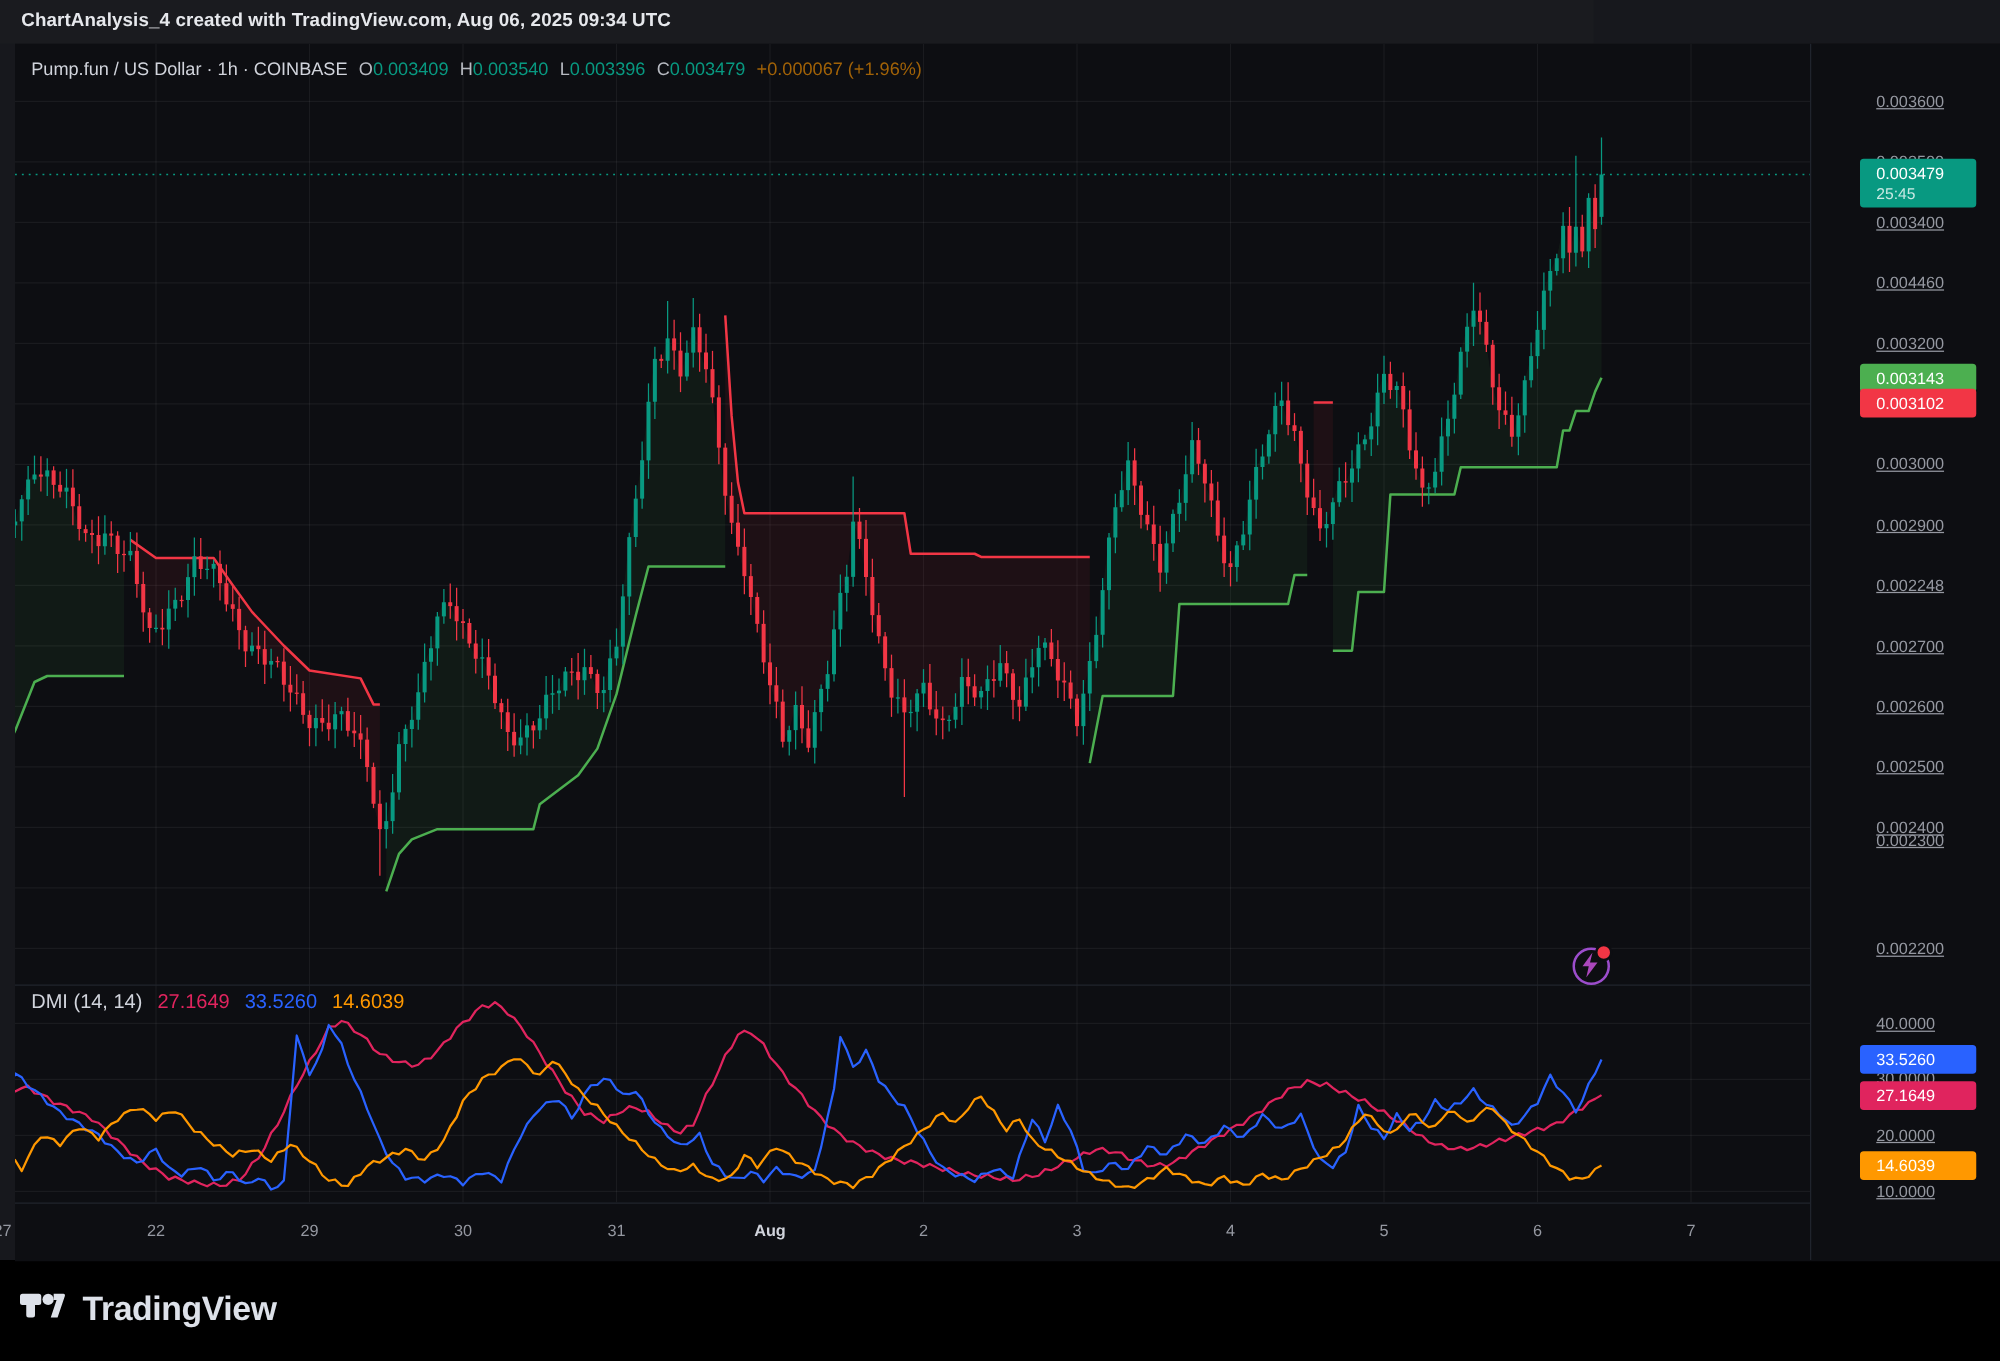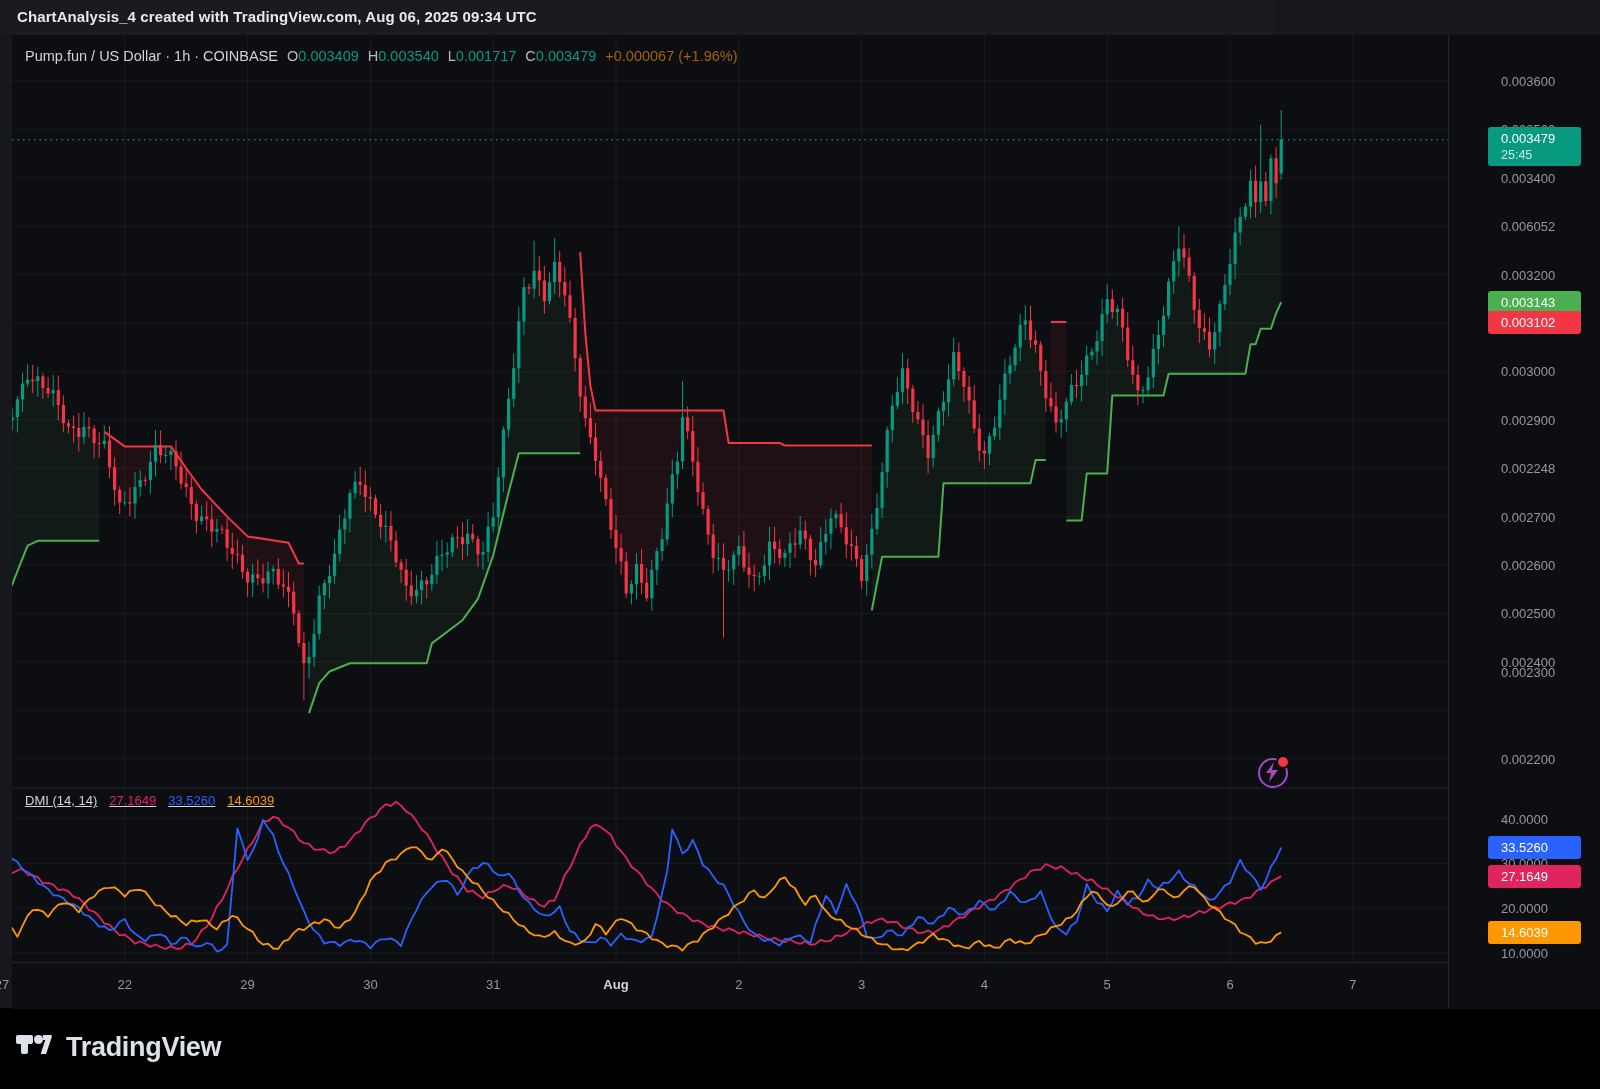--- a/index.html
+++ b/index.html
@@ -10,24 +10,24 @@
   #chart-svg{position:absolute;left:0;top:0;}
   .legend{position:absolute;left:13px;top:10px;z-index:5;font-size:14.5px;color:#d1d4dc;line-height:22px;}
   .legend .lrow{white-space:nowrap;}
   .legend .okey{color:#b7bac1;margin-left:9px;}
   .legend .okey:first-of-type{margin-left:14px;}
   .legend .oval{color:#089981;}
   .legend .chg{color:#a16207;margin-left:9px;}
   .legend .stname{color:#d1d4dc;}
   .legend .stval{color:#4caf50;margin-left:12px;}
   .legend .sticon{color:#787b86;margin-left:10px;}
-  .dmi-legend{position:absolute;left:13px;top:758px;z-index:5;font-size:13px;color:#d1d4dc;white-space:nowrap;text-decoration:underline;}
+  .dmi-legend{position:absolute;left:13px;top:758px;z-index:5;font-size:16px;color:#d1d4dc;white-space:nowrap;}
   .dmi-legend .v{margin-left:12px;}
   .gutter{position:absolute;left:1436px;top:0;width:152px;height:973px;border-left:1px solid #20242d;background:#0d0e12;z-index:4;}
-  .axlabel{position:absolute;left:52px;font-size:13px;color:#9598a1;transform:translateY(-50%);white-space:nowrap;}
+  .axlabel{position:absolute;left:52px;font-size:13px;color:#9598a1;transform:translateY(-50%);white-space:nowrap;text-decoration:underline;}
   .badge{position:absolute;left:39px;width:93px;border-radius:3px;color:#fff;font-size:13px;line-height:23px;padding-left:13px;box-sizing:border-box;}
   .badge .sub{display:block;line-height:16px;margin-top:-3px;padding-bottom:3px;color:rgba(255,255,255,.78);font-size:12.5px;}
   .timeaxis{position:absolute;left:0;top:927px;width:1588px;height:46px;border-top:1px solid #20242d;background:#0d0e12;z-index:3;}
   .tlabel{position:absolute;top:14px;transform:translateX(-50%);font-size:13px;color:#9598a1;}
   .tlabel.bold{color:#d1d4dc;font-weight:700;}
   .flash{position:absolute;left:1246px;top:723px;width:30px;height:30px;z-index:5;cursor:pointer;}
   .flash .ring{position:absolute;left:0;top:0;width:26px;height:26px;border:2px solid #9c4dcc;border-radius:50%;}
   .flash svg{position:absolute;left:6px;top:4px;}
   .flash .dot{position:absolute;right:-2px;top:-3px;width:10px;height:10px;border-radius:50%;background:#f23645;border:2px solid #0d0e12;}
   .footer{position:absolute;left:0;top:1008px;width:1600px;height:81px;background:#000000;}
@@ -595,41 +595,41 @@
         <rect x="1267.6" y="104.6" width="3.2" height="33.9" fill="#089981"></rect>
         <line x1="0" y1="104.6" x2="1436" y2="104.6" stroke="#089981" stroke-width="1.3" stroke-dasharray="1.5,4"></line>
         <line x1="0" y1="753" x2="1436" y2="753" stroke="#20242d" stroke-width="1"></line>
         <polyline points="-10.0,837.4 -4.9,835.1 0.2,838.1 5.4,835.5 10.5,833.5 15.6,839.8 20.7,840.3 25.8,842.1 30.9,848.3 36.1,847.9 41.2,849.5 46.3,855.0 51.4,854.4 56.5,856.4 61.6,861.8 66.8,863.2 71.9,867.8 77.0,875.2 82.1,876.5 87.2,881.4 92.3,888.6 97.5,889.7 102.6,895.1 107.7,900.3 112.8,899.7 117.9,903.7 123.0,908.7 128.2,906.3 133.3,908.9 138.4,911.9 143.5,909.5 148.6,912.0 153.7,914.0 158.9,911.1 164.0,913.8 169.1,913.5 174.2,908.6 179.3,909.6 184.4,904.4 189.6,895.1 194.7,891.9 199.8,883.4 204.9,871.2 210.0,865.2 215.1,854.8 220.3,841.3 225.4,834.0 230.5,824.7 235.6,813.0 240.7,807.3 245.8,797.7 251.0,786.1 256.1,786.2 261.2,781.8 266.3,783.2 271.4,790.4 276.5,792.8 281.7,796.0 286.8,804.7 291.9,808.2 297.0,808.8 302.1,814.5 307.2,814.7 312.4,814.1 317.5,818.4 322.6,816.8 327.7,812.0 332.8,811.7 337.9,805.4 343.1,798.8 348.2,796.1 353.3,787.2 358.4,782.5 363.5,781.1 368.6,773.6 373.8,769.2 378.9,771.0 384.0,766.7 389.1,770.6 394.2,776.6 399.3,779.2 404.5,786.1 409.6,794.5 414.7,798.5 419.8,807.2 424.9,816.8 430.0,820.8 435.2,829.8 440.3,839.1 445.4,841.6 450.5,849.4 455.6,856.9 460.7,855.7 465.9,860.1 471.0,863.5 476.1,857.1 481.2,856.6 486.3,854.4 491.4,849.9 496.6,851.6 501.7,854.2 506.8,853.3 511.9,860.0 517.0,863.8 522.1,864.5 527.3,869.9 532.4,871.8 537.5,865.6 542.6,865.5 547.7,853.7 552.8,839.9 558.0,832.8 563.1,821.3 568.2,808.6 573.3,803.1 578.4,792.7 583.5,789.6 588.7,792.0 593.8,795.9 598.9,799.8 604.0,810.8 609.1,816.2 614.2,822.4 619.4,831.8 624.5,835.4 629.6,840.4 634.7,849.8 639.8,853.1 644.9,858.5 650.1,866.2 655.2,867.9 660.3,872.1 665.4,878.2 670.5,878.1 675.6,881.3 680.8,886.4 685.9,885.4 691.0,888.2 696.1,892.3 701.2,890.5 706.3,892.9 711.5,896.0 716.6,893.3 721.7,895.3 726.8,898.6 731.9,896.2 737.0,898.9 742.2,901.8 747.3,899.4 752.4,902.5 757.5,905.1 762.6,902.7 767.7,905.5 772.9,907.2 778.0,904.3 783.1,907.4 788.2,908.9 793.3,906.3 798.4,909.8 803.6,909.1 808.7,904.8 813.8,906.6 818.9,905.6 824.0,900.3 829.1,901.2 834.3,898.6 839.4,893.6 844.5,894.7 849.6,891.7 854.7,886.9 859.8,888.1 865.0,884.8 870.1,883.3 875.2,887.5 880.3,886.8 885.4,887.1 890.5,892.8 895.7,893.3 900.8,893.2 905.9,898.2 911.0,897.6 916.1,895.5 921.2,898.3 926.4,895.1 931.5,891.2 936.6,891.6 941.7,886.0 946.8,882.4 951.9,882.7 957.1,876.8 962.2,873.6 967.3,873.7 972.4,867.7 977.5,864.8 982.6,864.8 987.8,858.5 992.9,855.3 998.0,854.3 1003.1,847.2 1008.2,844.3 1013.3,843.0 1018.5,835.8 1023.6,834.8 1028.7,834.7 1033.8,829.0 1038.9,831.3 1044.0,833.9 1049.2,831.1 1054.3,835.3 1059.4,839.0 1064.5,837.7 1069.6,842.2 1074.7,845.6 1079.9,844.4 1085.0,849.9 1090.1,853.6 1095.2,853.3 1100.3,859.0 1105.4,862.4 1110.6,862.2 1115.7,868.9 1120.8,872.7 1125.9,873.4 1131.0,878.8 1136.1,880.7 1141.3,880.2 1146.4,884.2 1151.5,884.2 1156.6,882.5 1161.7,885.1 1166.8,883.3 1172.0,880.3 1177.1,882.3 1182.2,879.3 1187.3,875.9 1192.4,877.9 1197.5,874.6 1202.7,871.5 1207.8,873.5 1212.9,869.9 1218.0,867.2 1223.1,869.1 1228.2,865.3 1233.4,862.8 1238.5,862.9 1243.6,856.8 1248.7,852.9 1253.8,852.8 1258.9,846.6 1264.1,844.1 1269.2,841.1" fill="none" stroke="#e0245e" stroke-width="1.8" stroke-linejoin="round"></polyline>
         <polyline points="-10.0,844.6 -4.9,836.9 0.2,823.8 5.4,826.8 10.5,834.8 15.6,837.0 20.7,840.4 25.8,848.3 30.9,850.2 36.1,853.9 41.2,860.3 46.3,860.5 51.4,863.1 56.5,869.2 61.6,869.2 66.8,872.2 71.9,879.7 77.0,881.0 82.1,885.9 87.2,891.6 92.3,891.3 97.5,895.0 102.6,893.8 107.7,886.7 112.8,884.0 117.9,894.1 123.0,898.5 128.2,902.2 133.3,906.3 138.4,900.6 143.5,900.1 148.6,899.5 153.7,901.6 158.9,909.3 164.0,908.4 169.1,902.6 174.2,902.8 179.3,909.3 184.4,911.5 189.6,910.8 194.7,908.0 199.8,909.3 204.9,916.6 210.0,914.6 215.1,909.3 220.3,851.9 225.4,793.4 230.5,808.5 235.6,825.2 240.7,815.6 245.8,804.0 251.0,785.0 256.1,793.0 261.2,799.6 266.3,816.5 271.4,828.7 276.5,837.8 281.7,852.5 286.8,864.3 291.9,875.9 297.0,888.4 302.1,895.4 307.2,899.6 312.4,908.7 317.5,907.2 322.6,906.8 327.7,911.0 332.8,907.0 337.9,904.7 343.1,906.6 348.2,906.0 353.3,907.9 358.4,913.3 363.5,907.3 368.6,904.3 373.8,904.3 378.9,903.4 384.0,906.0 389.1,911.0 394.2,895.8 399.3,884.6 404.5,875.1 409.6,864.2 414.7,857.9 419.8,852.7 424.9,846.9 430.0,846.2 435.2,845.9 440.3,850.2 445.4,859.8 450.5,852.5 455.6,840.0 460.7,833.2 465.9,832.9 471.0,828.0 476.1,828.9 481.2,836.5 486.3,839.9 491.4,840.3 496.6,838.6 501.7,844.3 506.8,856.2 511.9,863.1 517.0,866.7 522.1,874.3 527.3,878.5 532.4,880.2 537.5,880.4 542.6,876.9 547.7,871.2 552.8,885.8 558.0,896.1 563.1,898.2 568.2,906.1 573.3,907.0 578.4,907.2 583.5,907.4 588.7,902.4 593.8,904.0 598.9,910.8 604.0,904.4 609.1,898.5 614.2,904.2 619.4,904.2 624.5,905.3 629.6,907.3 634.7,903.2 639.8,901.0 644.9,882.7 650.1,858.2 655.2,836.2 660.3,794.6 665.4,805.0 670.5,818.5 675.6,814.7 680.8,804.8 685.9,816.4 691.0,830.4 696.1,833.8 701.2,841.3 706.3,848.3 711.5,849.3 716.6,859.4 721.7,870.6 726.8,876.0 731.9,886.5 737.0,895.1 742.2,898.3 747.3,902.4 752.4,906.2 757.5,904.2 762.6,907.8 767.7,910.6 772.9,904.1 778.0,903.6 783.1,901.5 788.2,900.3 793.3,905.3 798.4,908.0 803.6,889.1 808.7,876.3 813.8,860.8 818.9,866.7 824.0,878.8 829.1,865.1 834.3,848.8 839.4,861.0 844.5,869.4 849.6,882.4 854.7,901.5 859.8,902.8 865.0,902.7 870.1,901.7 875.2,895.8 880.3,895.3 885.4,900.3 890.5,900.1 895.7,892.4 900.8,889.9 905.9,882.0 911.0,882.8 916.1,888.5 921.2,888.5 926.4,882.2 931.5,880.4 936.6,872.6 941.7,874.1 946.8,879.7 951.9,879.1 957.1,874.3 962.2,873.0 967.3,865.5 972.4,868.5 977.5,874.5 982.6,874.3 987.8,868.7 992.9,865.5 998.0,856.2 1003.1,860.7 1008.2,866.9 1013.3,867.2 1018.5,864.6 1023.6,863.1 1028.7,855.9 1033.8,869.3 1038.9,883.2 1044.0,891.6 1049.2,895.7 1054.3,899.5 1059.4,890.4 1064.5,886.9 1069.6,870.2 1074.7,848.9 1079.9,859.2 1085.0,867.9 1090.1,869.0 1095.2,876.2 1100.3,867.7 1105.4,855.5 1110.6,864.0 1115.7,869.8 1120.8,863.3 1125.9,863.1 1131.0,855.0 1136.1,844.3 1141.3,851.0 1146.4,853.7 1151.5,847.7 1156.6,847.8 1161.7,842.3 1166.8,835.5 1172.0,844.5 1177.1,848.8 1182.2,850.1 1187.3,857.0 1192.4,860.9 1197.5,864.8 1202.7,863.8 1207.8,857.3 1212.9,850.3 1218.0,848.2 1223.1,835.8 1228.2,824.7 1233.4,834.8 1238.5,839.0 1243.6,845.0 1248.7,855.0 1253.8,845.5 1258.9,831.8 1264.1,823.9 1269.2,812.6" fill="none" stroke="#2962ff" stroke-width="1.8" stroke-linejoin="round"></polyline>
         <polyline points="-10.0,886.2 -4.9,889.5 0.2,893.2 5.4,901.9 10.5,890.8 15.6,880.6 20.7,875.1 25.8,874.9 30.9,876.3 36.1,881.9 41.2,874.7 46.3,869.7 51.4,868.5 56.5,868.5 61.6,871.4 66.8,877.5 71.9,869.1 77.0,864.1 82.1,861.8 87.2,855.5 92.3,853.1 97.5,852.8 102.6,852.3 107.7,856.3 112.8,861.7 117.9,855.9 123.0,855.1 128.2,854.9 133.3,856.6 138.4,863.5 143.5,870.4 148.6,870.6 153.7,876.4 158.9,881.5 164.0,881.0 169.1,886.3 174.2,890.3 179.3,885.4 184.4,886.5 189.6,885.7 194.7,885.4 199.8,891.2 204.9,894.5 210.0,886.9 215.1,885.4 220.3,880.9 225.4,882.4 230.5,890.1 235.6,894.1 240.7,896.6 245.8,905.2 251.0,909.6 256.1,908.6 261.2,913.5 266.3,913.8 271.4,906.4 276.5,904.7 281.7,897.9 286.8,893.8 291.9,895.1 297.0,891.0 302.1,887.2 307.2,888.5 312.4,884.1 317.5,885.9 322.6,892.3 327.7,892.8 332.8,886.8 337.9,884.9 343.1,876.9 348.2,866.0 353.3,858.8 358.4,845.4 363.5,839.3 368.6,836.4 373.8,827.3 378.9,824.6 384.0,824.4 389.1,818.2 394.2,814.3 399.3,812.4 404.5,812.4 409.6,816.8 414.7,823.6 419.8,824.6 424.9,819.2 430.0,814.5 435.2,816.6 440.3,823.9 445.4,832.3 450.5,835.5 455.6,842.1 460.7,847.9 465.9,848.9 471.0,856.5 476.1,862.7 481.2,864.5 486.3,871.6 491.4,876.7 496.6,877.9 501.7,885.2 506.8,890.0 511.9,891.3 517.0,897.4 522.1,900.3 527.3,900.3 532.4,902.0 537.5,900.1 542.6,895.9 547.7,902.9 552.8,905.8 558.0,907.1 563.1,909.8 568.2,907.9 573.3,904.9 578.4,899.5 583.5,889.0 588.7,891.6 593.8,899.6 598.9,892.5 604.0,885.7 609.1,884.0 614.2,885.6 619.4,888.1 624.5,895.3 629.6,895.8 634.7,898.0 639.8,904.3 644.9,904.9 650.1,907.8 655.2,912.2 660.3,910.3 665.4,911.4 670.5,915.5 675.6,909.4 680.8,906.7 685.9,906.6 691.0,898.8 696.1,895.0 701.2,893.1 706.3,885.2 711.5,881.8 716.6,879.6 721.7,871.6 726.8,868.5 731.9,866.0 737.0,858.0 742.2,855.3 747.3,861.5 752.4,862.4 757.5,857.8 762.6,852.4 767.7,844.4 772.9,842.3 778.0,850.0 783.1,853.3 788.2,862.7 793.3,870.0 798.4,862.2 803.6,860.6 808.7,869.8 813.8,875.7 818.9,881.7 824.0,884.6 829.1,884.6 834.3,890.8 839.4,893.3 844.5,893.6 849.6,900.0 854.7,902.1 859.8,902.6 865.0,908.3 870.1,909.3 875.2,909.4 880.3,914.4 885.4,914.3 890.5,914.0 895.7,915.3 900.8,911.1 905.9,907.4 911.0,907.9 916.1,902.7 921.2,898.6 926.4,904.3 931.5,904.0 936.6,905.5 941.7,911.0 946.8,910.5 951.9,912.3 957.1,913.3 962.2,908.1 967.3,905.8 972.4,911.1 977.5,910.1 982.6,912.7 987.8,912.5 992.9,906.2 998.0,904.0 1003.1,908.0 1008.2,906.1 1013.3,908.6 1018.5,907.9 1023.6,901.5 1028.7,899.9 1033.8,898.9 1038.9,892.4 1044.0,891.2 1049.2,889.8 1054.3,883.3 1059.4,882.4 1064.5,877.0 1069.6,866.8 1074.7,862.5 1079.9,856.7 1085.0,857.8 1090.1,864.9 1095.2,870.0 1100.3,871.2 1105.4,868.5 1110.6,863.1 1115.7,856.6 1120.8,856.3 1125.9,862.9 1131.0,866.7 1136.1,865.5 1141.3,860.5 1146.4,854.4 1151.5,854.4 1156.6,859.1 1161.7,862.3 1166.8,861.3 1172.0,855.6 1177.1,851.2 1182.2,852.5 1187.3,857.6 1192.4,862.5 1197.5,870.5 1202.7,873.1 1207.8,876.1 1212.9,884.0 1218.0,886.3 1223.1,889.6 1228.2,897.5 1233.4,899.5 1238.5,902.1 1243.6,908.8 1248.7,907.1 1253.8,907.9 1258.9,906.6 1264.1,900.1 1269.2,897.4" fill="none" stroke="#ff9800" stroke-width="1.8" stroke-linejoin="round"></polyline>
       </svg>
 
     <div class="legend">
       <div class="lrow">
-        <span>Pump.fun / US Dollar · 1h · COINBASE</span><span class="okey">O</span><span class="oval">0.003409</span><span class="okey">H</span><span class="oval">0.003540</span><span class="okey">L</span><span class="oval">0.001717</span><span class="okey">C</span><span class="oval">0.003479</span><span class="chg">+0.000067 (+1.96%)</span>
+        <span>Pump.fun / US Dollar · 1h · COINBASE</span><span class="okey">O</span><span class="oval">0.003409</span><span class="okey">H</span><span class="oval">0.003540</span><span class="okey">L</span><span class="oval">0.003396</span><span class="okey">C</span><span class="oval">0.003479</span><span class="chg">+0.000067 (+1.96%)</span>
       </div>
     </div>
 
     <div class="dmi-legend">
       <span>DMI (14, 14)</span><span class="v" id="dmi-adx" style="color: rgb(224, 36, 94);">27.1649</span><span class="v" id="dmi-plus" style="color: rgb(41, 98, 255);">33.5260</span><span class="v" id="dmi-minus" style="color: rgb(255, 152, 0);">14.6039</span>
     </div>
 
     <div class="flash">
       <span class="ring"></span>
       <svg width="16" height="20" viewBox="0 0 16 20">
         <path d="M10 0 L2 11 H7 L5 20 L14 8 H8 Z" fill="#ab47bc"></path>
       </svg>
       <span class="dot"></span>
     </div>
 
     <div class="gutter" id="price-gutter">
         <div class="axlabel" style="top: 46px;">0.003600</div>
         <div class="axlabel" style="top: 94.4px;">0.003500</div>
         <div class="axlabel" style="top: 142.8px;">0.003400</div>
-        <div class="axlabel" style="top: 191.2px;">0.006052</div>
+        <div class="axlabel" style="top: 191.2px;">0.004460</div>
         <div class="axlabel" style="top: 239.6px;">0.003200</div>
         <div class="axlabel" style="top: 288px;">0.003100</div>
         <div class="axlabel" style="top: 336.4px;">0.003000</div>
         <div class="axlabel" style="top: 384.8px;">0.002900</div>
         <div class="axlabel" style="top: 433.2px;">0.002248</div>
         <div class="axlabel" style="top: 481.6px;">0.002700</div>
         <div class="axlabel" style="top: 530px;">0.002600</div>
         <div class="axlabel" style="top: 578.4px;">0.002500</div>
         <div class="axlabel" style="top: 626.8px;">0.002400</div>
         <div class="axlabel" style="top: 637px;">0.002300</div>

